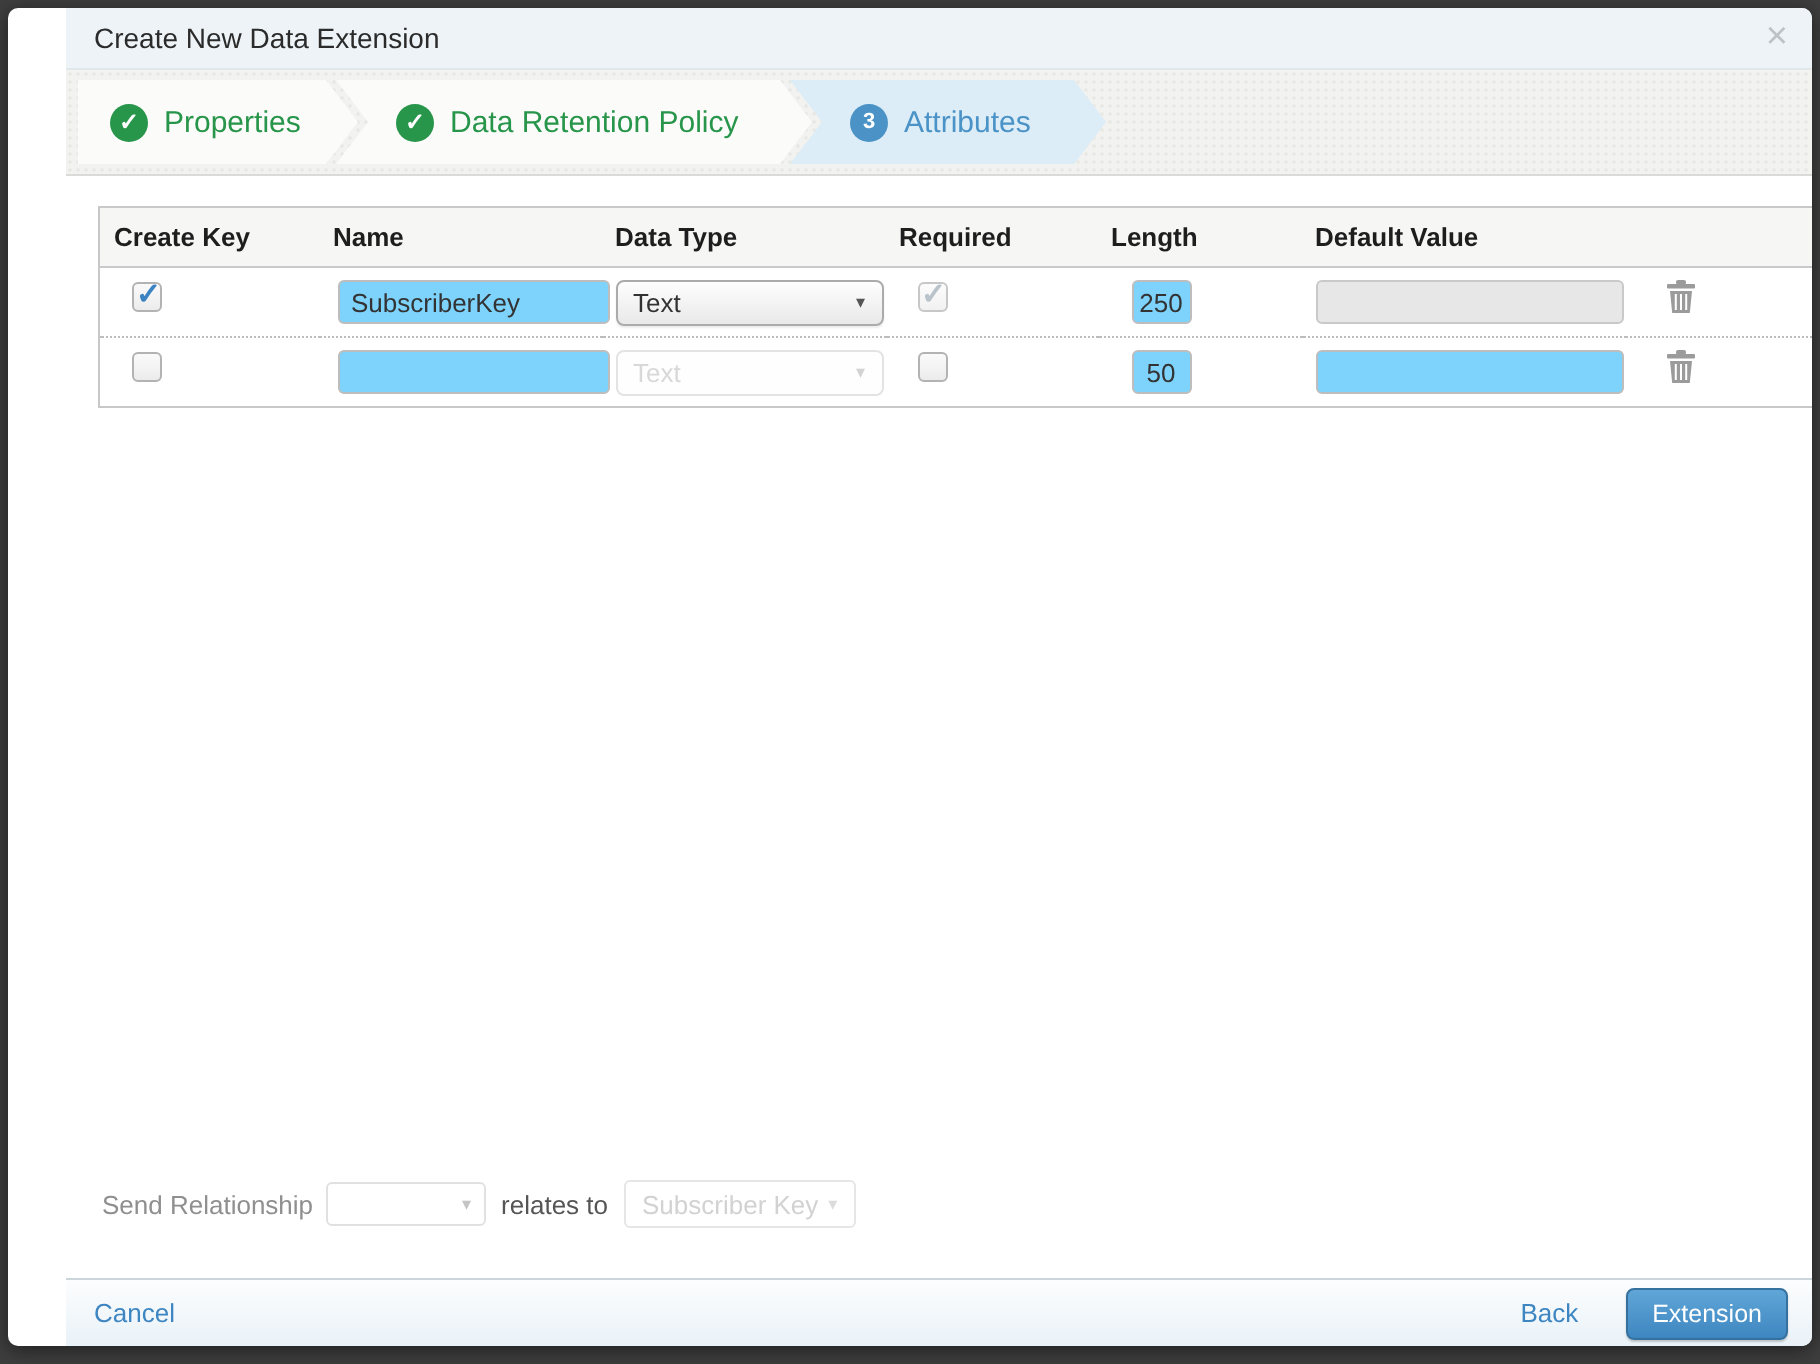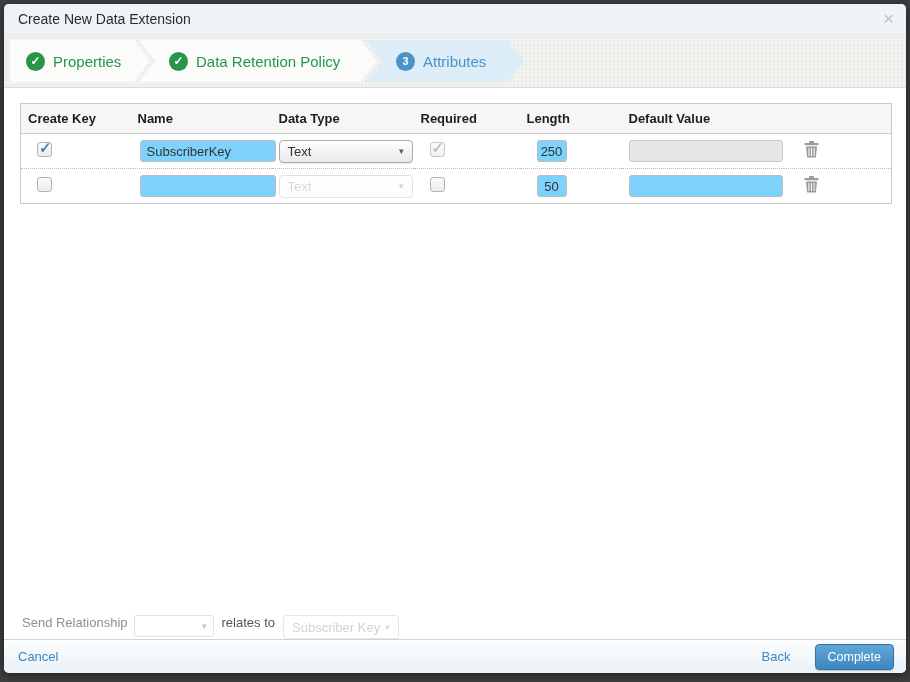--- a/index.html
+++ b/index.html
@@ -12,20 +12,21 @@
   }
   .modal {
     position: absolute;
     left: 4px; top: 4px; right: 4px; bottom: 9px;
     background: #ffffff;
     border-radius: 5px;
     box-shadow: 0 2px 10px rgba(0,0,0,0.5);
     display: flex;
     flex-direction: column;
     overflow: hidden;
+    padding-left: 29px;
   }
   
   .titlebar {
     height: 31px;
     background: #edf3f6;
     border-bottom: 1px solid #e2e7ea;
     display: flex;
     align-items: center;
     padding: 0 12px 0 14px;
     flex: 0 0 auto;
@@ -181,22 +182,23 @@
     color: #d8d8d8;
     cursor: default;
   }
   .sel.disabled .arrow { color: #d3d3d3; }
   
   .trash { margin-left: 13px; cursor: pointer; display: inline-block; vertical-align: middle; }
   
   .send-rel {
     position: absolute;
     left: 18px;
-    bottom: 0;
-    display: flex;
+    bottom: 25px;
+    display: flex;
+    align-items: center;
     font-size: 13px;
   }
   .send-rel .sr-label { color: #8f8f8f; margin-right: 6px; }
   .sr-select {
     width: 80px; height: 22px;
     border: 1px solid #e1e1e1;
     border-radius: 3px;
     display: inline-flex;
     align-items: center;
     justify-content: flex-end;
@@ -353,16 +355,16 @@
         <span>Subscriber Key</span>
         <span class="arrow">▾</span>
       </span>
     </div>
   </div>
 
   <div class="footer">
     <a class="link">Cancel</a>
     <span class="spacer"></span>
     <a class="link back-link">Back</a>
-    <button class="btn-complete">Complete</button>
+    <button class="btn-complete">Extension</button>
   </div>
 
 </div>
 
 </body></html>

